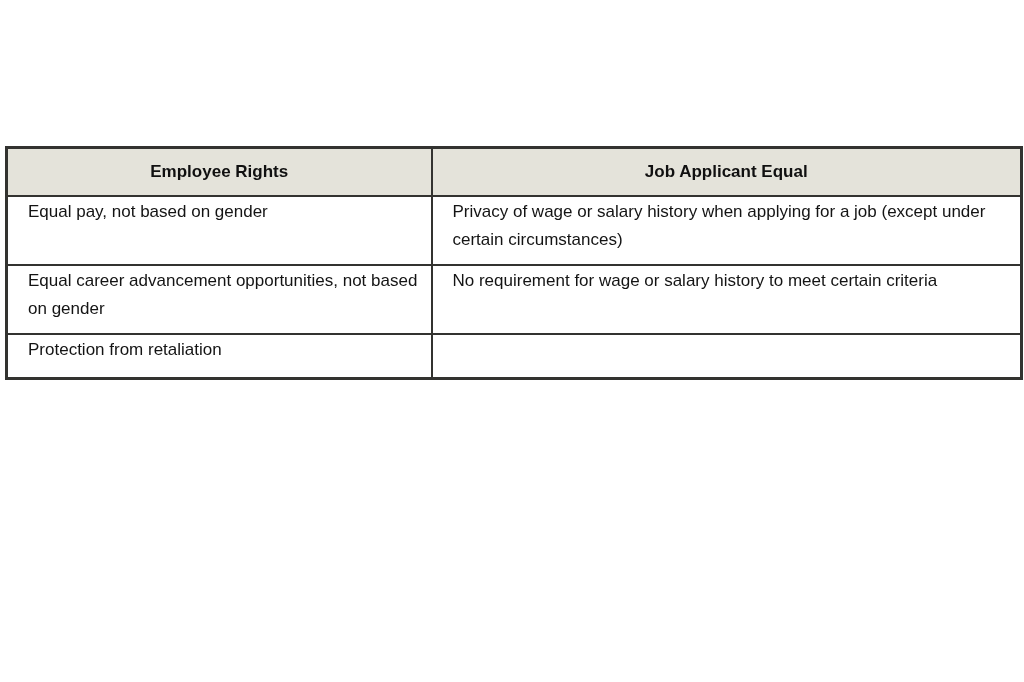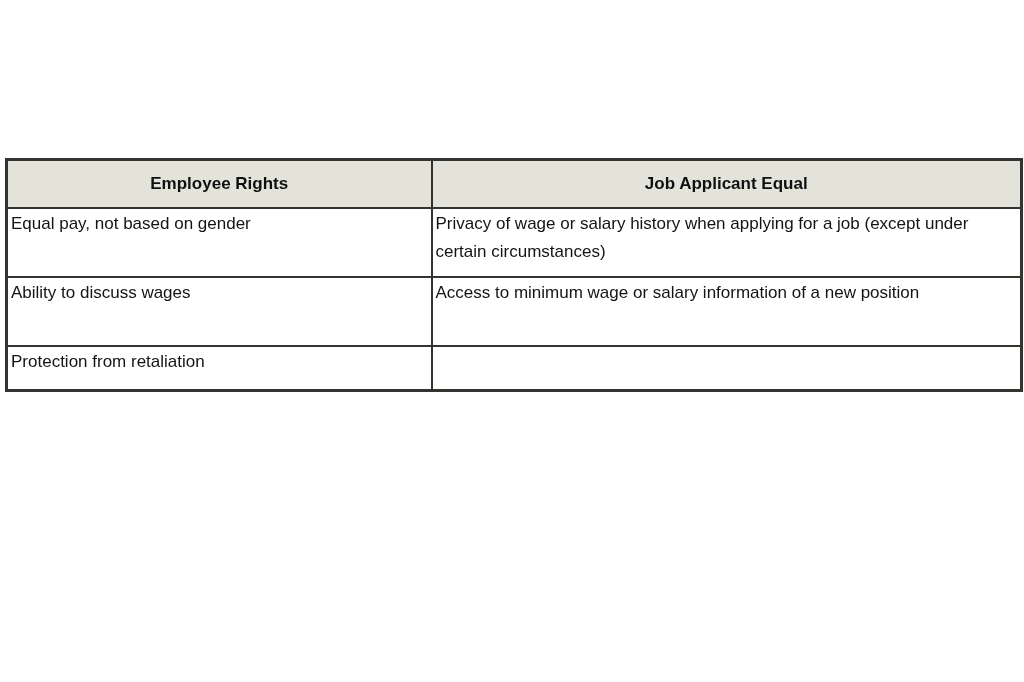--- a/index.html
+++ b/index.html
@@ -10,21 +10,21 @@
   body {
     width: 1024px;
     height: 682px;
     position: relative;
     font-family: "Liberation Sans", sans-serif;
     color: #141414;
   }
   .table-wrap {
     position: absolute;
     left: 5px;
-    top: 158px;
+    top: 146px;
     width: 968px;
   }
   table.rights-table {
     width: 100%;
     border-collapse: collapse;
     table-layout: fixed;
     border: 3px solid #333330;
   }
   table.rights-table th,
   table.rights-table td {
@@ -36,21 +36,21 @@
     font-size: 17px;
     font-weight: bold;
     text-align: center;
     vertical-align: middle;
     color: #101010;
   }
   table.rights-table td {
     background: #ffffff;
     vertical-align: top;
     text-align: left;
-    padding: 1px 3px 0 3px;
+    padding: 1px 3px 0 20px;
     font-size: 17px;
     line-height: 28px;
     color: #141414;
   }
   col.col-employee   { width: 425px; }
   col.col-applicant  { width: 590px; }
   tbody tr            { height: 69px; }
   tbody tr:last-child { height: 44px; }
 </style>
 </head>
@@ -67,22 +67,22 @@
         <th>Employee Rights</th>
         <th>Job Applicant Equal</th>
       </tr>
     </thead>
     <tbody>
         <tr>
           <td>Equal pay, not based on gender</td>
           <td>Privacy of wage or salary history when applying for a job (except under certain circumstances)</td>
         </tr>
         <tr>
-          <td>Ability to discuss wages</td>
-          <td>Access to minimum wage or salary information of a new position</td>
+          <td>Equal career advancement opportunities, not based on gender</td>
+          <td>No requirement for wage or salary history to meet certain criteria</td>
         </tr>
         <tr>
           <td>Protection from retaliation</td>
           <td></td>
         </tr>
       </tbody>
   </table>
 </div>
 
 </body></html>

